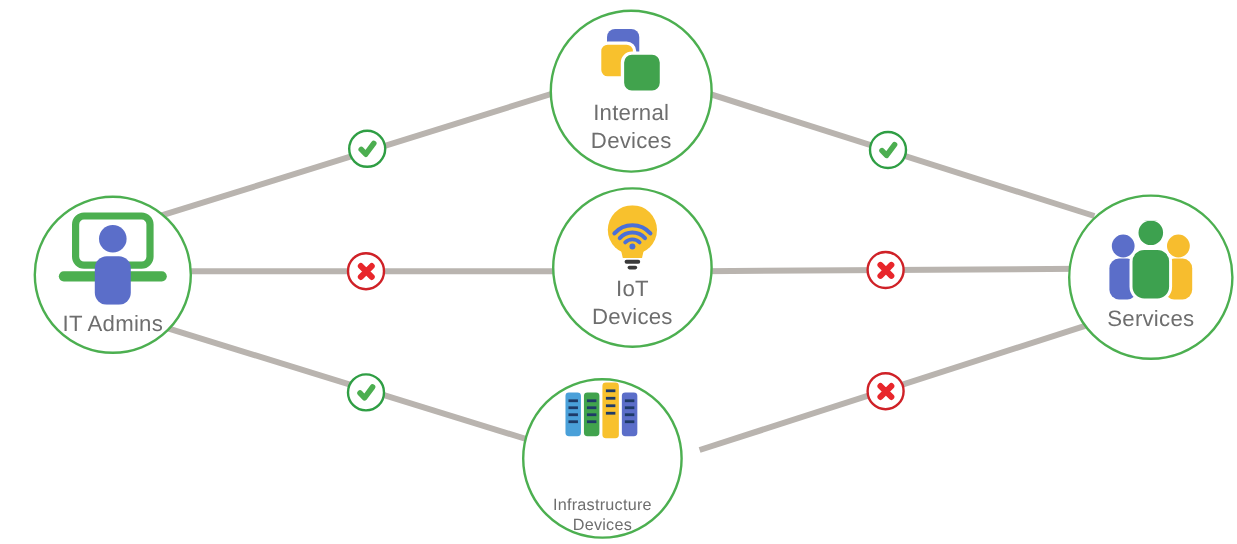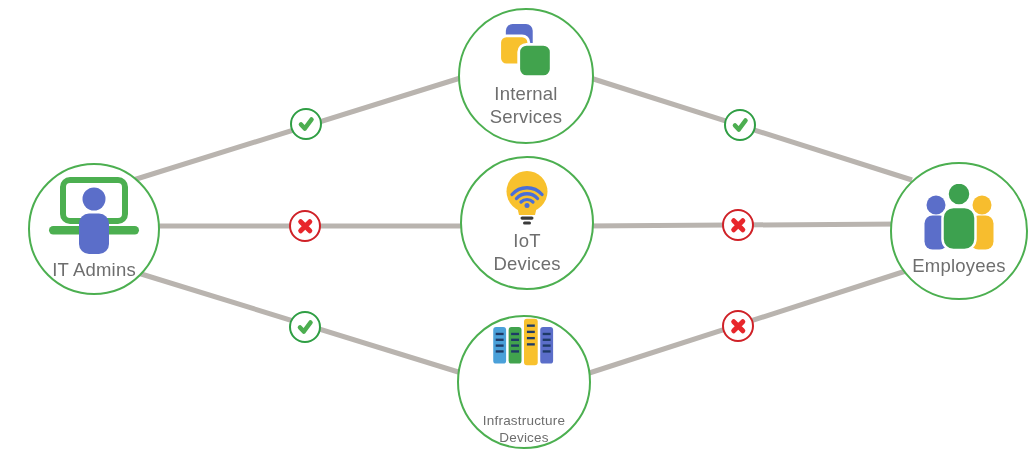--- a/index.html
+++ b/index.html
@@ -16,21 +16,21 @@
   .node-label{
     color:var(--label-color,#6e6e6e);font-size:18.5px;line-height:1.22;
     margin-top:5px;letter-spacing:.2px;
   }
   .node-label.small{font-size:13.5px;line-height:1.3;}
   .w90{width:92px;} .w70{width:72px;} .w100{width:100px;}
 
   #node-it-admins{left:28px;top:163px;width:132px;height:132px;text-align:center;}
   #node-internal-services{left:458px;top:8px;width:136px;height:136px;}
   #node-iot-devices{left:460px;top:156px;width:134px;height:134px;}
-  #node-infrastructure-devices{left:457px;top:315px;width:134px;height:134px;gap:40px;}
+  #node-infrastructure-devices{left:435px;top:315px;width:134px;height:134px;gap:40px;}
   #node-employees{left:890px;top:162px;width:138px;height:138px;}
 
   .badge{
     position:absolute;z-index:2;width:28px;height:28px;border-radius:50%;
     background:#fff;display:flex;align-items:center;justify-content:center;
     transform:translate(-50%,-50%);box-sizing:content-box;
   }
   .badge.allowed{border:2.5px solid var(--allowed-ring,#2f9e44);}
   .badge.denied{border:2.5px solid var(--denied-ring,#cf2127);}
 </style>
@@ -57,21 +57,21 @@
     </svg>
     <div class="node-label">IT Admins</div>
   </div>
 
   <div class="node" id="node-internal-services">
     <svg width="56" height="54" viewBox="0 0 50 48">
       <rect x="7" y="0" width="24" height="24" rx="6" fill="#5b6ec9"></rect>
       <rect x="1.5" y="10.5" width="26" height="26" rx="6" fill="#f8c12d" stroke="#ffffff" stroke-width="2.5"></rect>
       <rect x="18.5" y="18" width="29" height="29" rx="7" fill="#41a34d" stroke="#ffffff" stroke-width="2.5"></rect>
     </svg>
-    <div class="node-label w90">Internal Services</div>
+    <div class="node-label w90">Internal Devices</div>
   </div>
 
   <div class="node" id="node-iot-devices">
     <svg width="46" height="54" viewBox="0 0 46 54">
       <circle cx="23" cy="20.5" r="20.5" fill="#f8c12d"></circle>
       <polygon points="12,31 34,31 31,44 15,44" fill="#f8c12d"></polygon>
       <path d="M8,23.5 A20,20 0 0 1 38,23.5" stroke="#4a6fd8" stroke-width="3.4" fill="none" stroke-linecap="round"></path>
       <path d="M12.5,27.5 A14,14 0 0 1 33.5,27.5" stroke="#4a6fd8" stroke-width="3.4" fill="none" stroke-linecap="round"></path>
       <path d="M17,31 A8.5,8.5 0 0 1 29,31" stroke="#4a6fd8" stroke-width="3.2" fill="none" stroke-linecap="round"></path>
       <circle cx="23" cy="34.5" r="2.5" fill="#4a6fd8"></circle>
@@ -109,21 +109,21 @@
 
   <div class="node" id="node-employees">
     <svg width="74" height="66" viewBox="0 0 74 66">
       <circle cx="14" cy="21" r="9.5" fill="#5b6ec9"></circle>
       <rect x="2.5" y="31.5" width="23" height="34" rx="8" fill="#5b6ec9"></rect>
       <circle cx="60" cy="21" r="9.5" fill="#f7bd2e"></circle>
       <rect x="48.5" y="31.5" width="23" height="34" rx="8" fill="#f7bd2e"></rect>
       <circle cx="37" cy="10" r="11.5" fill="#3da14f" stroke="#ffffff" stroke-width="2.5"></circle>
       <rect x="20.5" y="23" width="33" height="43" rx="11" fill="#3da14f" stroke="#ffffff" stroke-width="2.5"></rect>
     </svg>
-    <div class="node-label">Employees</div>
+    <div class="node-label">Services</div>
   </div>
 
 <div class="badge allowed" style="left: 306px; top: 124px;">
       <svg width="18" height="18" viewBox="0 0 18 18" stroke="#4cae50">
         <path d="M4,9.5 L7.8,13.5 L14.5,4.5" fill="none" stroke-width="4.6" stroke-linecap="round" stroke-linejoin="round"></path>
       </svg>
     </div>
     <div class="badge denied" style="left: 305px; top: 226px;">
       <svg width="18" height="18" viewBox="0 0 18 18" stroke="#e8262b">
         <path d="M4.7,4.7 L13.8,13.8 M13.8,4.7 L4.7,13.8" fill="none" stroke-width="5" stroke-linecap="round"></path>

